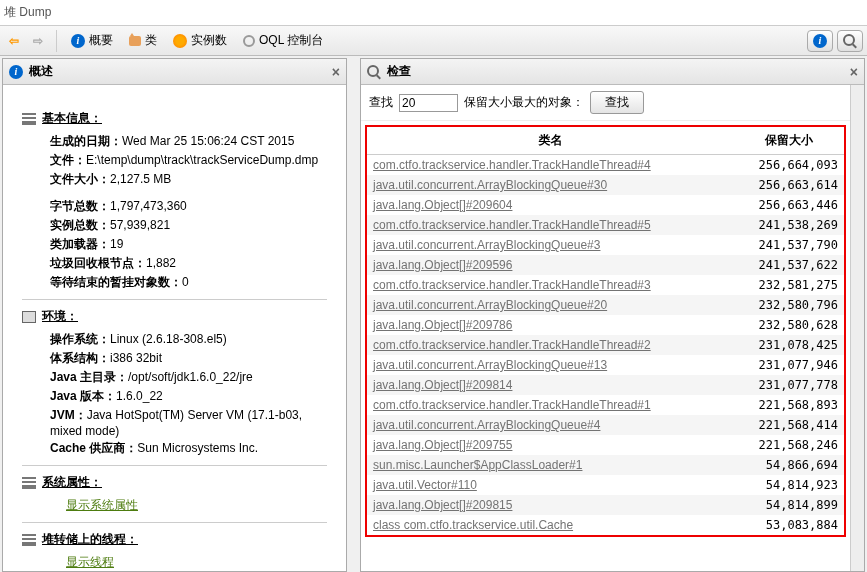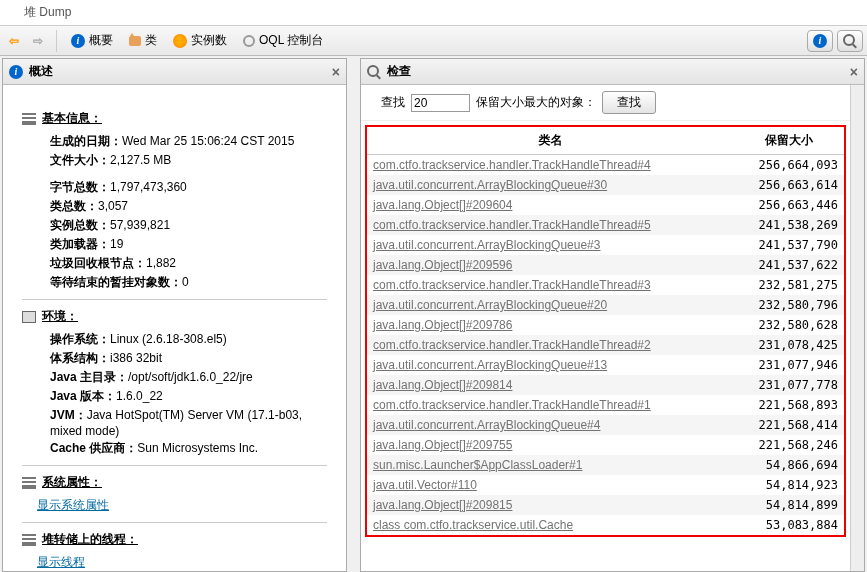--- a/index.html
+++ b/index.html
@@ -1,17 +1,17 @@
 <!DOCTYPE html>
 <html><head>
 <meta charset="utf-8">
 <style>
 * { box-sizing: border-box; margin: 0; padding: 0; font-family: "Microsoft YaHei", Arial, sans-serif; font-size: 12px; }
 body { background: #f0f0f0; width: 867px; height: 572px; overflow: hidden; }
-.titlebar { background: #fff; border-bottom: 1px solid #ccc; padding: 4px 24px; color: #555; }
+.titlebar { background: #fff; border-bottom: 1px solid #ccc; padding: 4px 4px; color: #555; }
 .toolbar { background: linear-gradient(#f8f8f8,#e8e8e8); border-bottom: 1px solid #bbb; display: flex; align-items: center; padding: 2px 4px; height: 30px; gap: 4px; }
 .nav-btn { width: 20px; height: 20px; display: flex; align-items: center; justify-content: center; color: #f90; font-weight: bold; cursor: pointer; }
 .nav-btn.disabled { color: #aaa; cursor: default; }
 .tb-sep { width: 1px; height: 22px; background: #ccc; margin: 0 4px; }
 .tb-item { display: flex; align-items: center; gap: 4px; padding: 2px 6px; cursor: pointer; border-radius: 2px; }
 .icon-i { display:inline-flex; width:14px; height:14px; border-radius:50%; background:#0066cc; color:#fff; font-style:italic; font-family:serif; font-weight:bold; align-items:center; justify-content:center; font-size:10px; }
 .icon-q { width:12px; height:12px; border-radius:50%; border:2px solid #999; display:inline-block; position:relative; }
 .icon-sun { width:14px; height:14px; border-radius:50%; background:radial-gradient(circle,#fa0 40%,#f70 100%); }
 .icon-list { display:inline-block; width:14px; height:12px; background:linear-gradient(#777 2px,transparent 2px,transparent 4px,#777 4px,#777 6px,transparent 6px,transparent 8px,#777 8px,#777 10px); }
 .icon-mag { display:inline-block; width:14px; height:14px; position:relative; }
@@ -27,22 +27,22 @@
 .pane.left { width: 345px; }
 .pane.right { flex: 1; margin-left: 11px; }
 .pane-hdr { background: linear-gradient(#f4f4f4,#e4e4e4); border-bottom: 1px solid #bbb; display: flex; align-items: center; padding: 4px 6px; gap: 6px; font-weight: bold; }
 .pane-hdr .close { margin-left: auto; cursor: pointer; color: #666; font-size: 14px; }
 .pane-body { flex: 1; overflow: auto; padding: 19px; }
 .section-row { display:flex; align-items:center; gap:6px; margin: 6px 0; }
 .section-title { font-weight: bold; text-decoration: underline; }
 .kv { margin: 2px 0 2px 28px; }
 .kv b { font-weight: bold; }
 .sep { border-top:1px solid #ccc; margin:8px 0; }
-a.link { color: #0369a1; text-decoration: underline; cursor:pointer; display:inline-block; margin-left:15px; }
-.search-row { display:flex; align-items:center; gap:6px; padding:6px 20px; border-bottom:1px solid #eee; }
+a.link { color: #4d7c0f; text-decoration: underline; cursor:pointer; display:inline-block; margin-left:44px; }
+.search-row { display:flex; align-items:center; gap:6px; padding:6px 8px; border-bottom:1px solid #eee; }
 .search-row input[type=number] { width:59px; border:1px solid #999; padding:1px 2px; }
 .search-row button { padding:2px 14px; border:1px solid #999; background:linear-gradient(#fff,#e4e4e4); cursor:pointer; border-radius:3px; }
 .table-wrap { border:2px solid #e00; margin:4px; }
 .tbl { width:100%; border-collapse: collapse; }
 .tbl th { font-weight: bold; text-align:center; padding:5px 12px; border-bottom:1px solid #ccc; }
 .tbl td { padding:3px 6px; }
 .tbl td.cls { color:#737373; text-decoration: underline; cursor:pointer; }
 .tbl td.num { text-align:right; font-family: monospace; }
 .tbl tr:nth-child(even) td { background:#f5f5f5; }
 .scrollbar { width:14px; background:#eee; border-left:1px solid #ccc; }
@@ -90,24 +90,24 @@
       <span class="icon-i">i</span>
       <span>概述</span>
       <span class="close">×</span>
     </div>
     <div class="pane-body">
       <div class="section-row">
         <span class="icon-list"></span>
         <span class="section-title">基本信息：</span>
       </div>
       <div class="kv"><b>生成的日期：</b><span>Wed Mar 25 15:06:24 CST 2015</span></div>
+      <div class="kv"><b>文件：</b><span>E:\temp\dump\track\trackServiceDump.dmp</span></div>
       <div class="kv"><b>文件大小：</b><span>2,127.5 MB</span></div>
       <div style="height:6px"></div>
       <div class="kv"><b>字节总数：</b><span>1,797,473,360</span></div>
-      <div class="kv"><b>类总数：</b><span>3,057</span></div>
       <div class="kv"><b>实例总数：</b><span>57,939,821</span></div>
       <div class="kv"><b>类加载器：</b><span>19</span></div>
       <div class="kv"><b>垃圾回收根节点：</b><span>1,882</span></div>
       <div class="kv"><b>等待结束的暂挂对象数：</b><span>0</span></div>
       <div class="sep"></div>
       <div class="section-row">
         <span class="icon-monitor"></span>
         <span class="section-title">环境：</span>
       </div>
       <div class="kv"><b>操作系统：</b><span>Linux (2.6.18-308.el5)</span></div>

